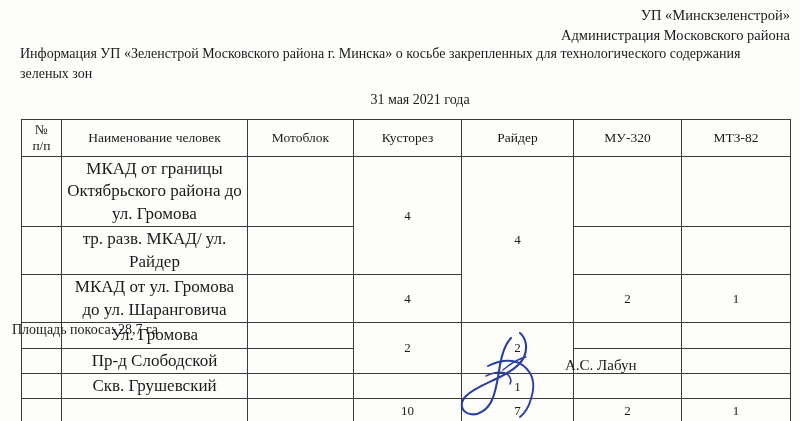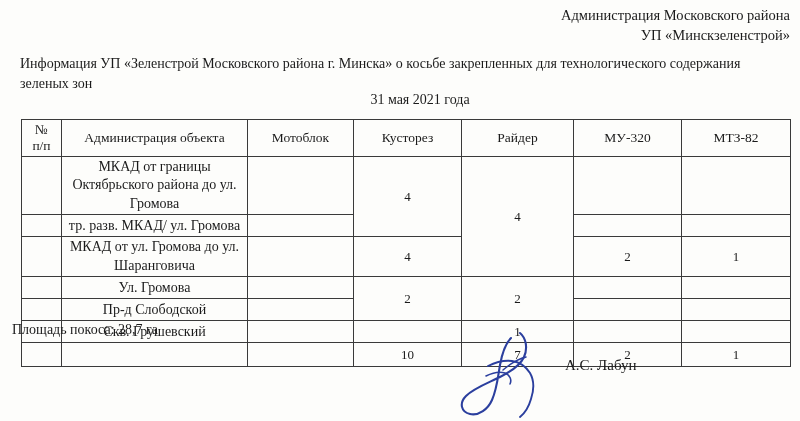--- a/index.html
+++ b/index.html
@@ -35,21 +35,21 @@
     font-size: 14.5px;
     line-height: 1.35;
   }
   .org-header .line {
     white-space: nowrap;
   }
 
   
   .intro {
     position: absolute;
-    top: 54px;
+    top: 44px;
     left: 20px;
     width: 770px;
     font-size: 14px;
     line-height: 1.42;
     text-align: left;
   }
 
   
   .date-line {
     position: absolute;
@@ -100,21 +100,21 @@
   .hdr-num {
     line-height: 1.18;
     font-size: 13.5px;
   }
   .row-tall td { height: 48px; }
   .row-std  td { height: 19px; }
   .row-mid  td { height: 33px; }
   .row-total td { height: 21px; }
 
   .name-cell {
-    font-size: 14px;
+    font-size: 17px;
     padding: 1px 6px;
   }
 
   
   .notes {
     position: absolute;
     top: 320px;
     left: 12px;
     width: 470px;
     font-size: 14px;
@@ -144,22 +144,22 @@
     font-size: 15px;
     white-space: nowrap;
   }
 </style>
 </head>
 <body>
 
 <div class="page">
 
   <div class="org-header">
+    <div class="line">УП «Минскзеленстрой»</div>
     <div class="line">Администрация Московского района</div>
-    <div class="line">УП «Минскзеленстрой»</div>
   </div>
 
   <div class="intro">Информация УП «Зеленстрой Московского района г. Минска» о косьбе закрепленных для технологического содержания зеленых зон</div>
 
   <div class="date-line">31 мая 2021 года</div>
 
   <div class="table-wrap">
     <table class="mow">
       <colgroup>
         <col class="c-num">
@@ -171,21 +171,21 @@
           <col class="c-mtz">
       </colgroup>
       <thead>
         <tr>
           <th>
             <div class="hdr-num">
               <div>№</div>
               <div>п/п</div>
             </div>
           </th>
-          <th>Администрация объекта</th>
+          <th>Наименование человек</th>
           <th>Мотоблок</th>
           <th>Кусторез</th>
           <th>Райдер</th>
           <th>МУ-320</th>
           <th>МТЗ-82</th>
         </tr>
       </thead>
       <tbody>
 
         <tr class="row-tall">
@@ -193,21 +193,21 @@
           <td class="name-cell">МКАД от границы Октябрьского района до ул. Громова</td>
           <td></td>
           <td rowspan="2">4</td>
           <td rowspan="3">4</td>
           <td></td>
           <td></td>
         </tr>
 
         <tr class="row-std">
           <td></td>
-          <td class="name-cell">тр. разв. МКАД/ ул. Громова</td>
+          <td class="name-cell">тр. разв. МКАД/ ул. Райдер</td>
           <td></td>
           <td></td>
           <td></td>
         </tr>
 
         <tr class="row-mid">
           <td></td>
           <td class="name-cell">МКАД от ул. Громова до ул. Шаранговича</td>
           <td></td>
           <td>4</td>

